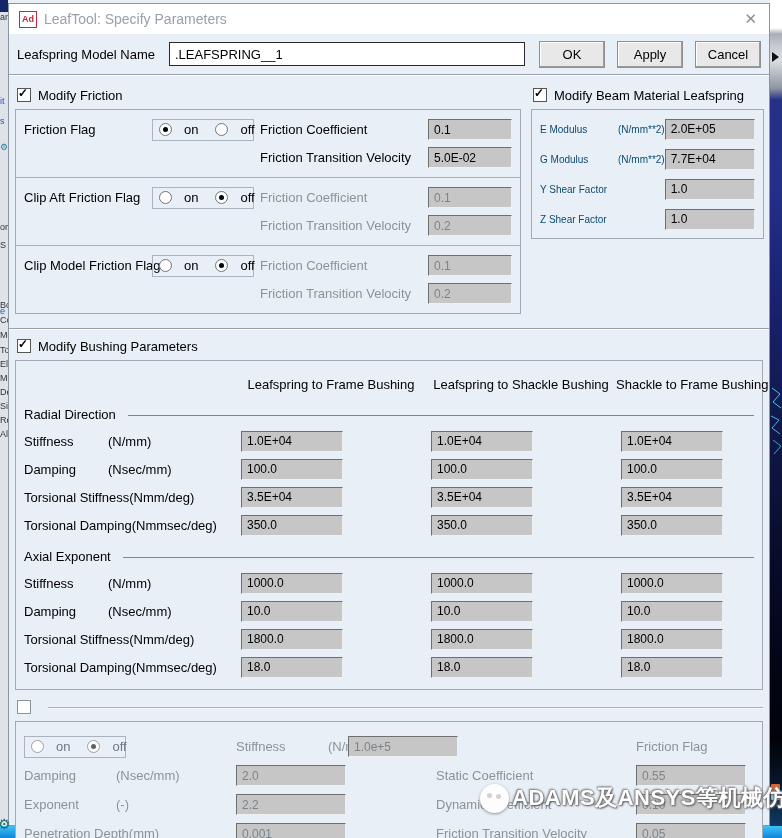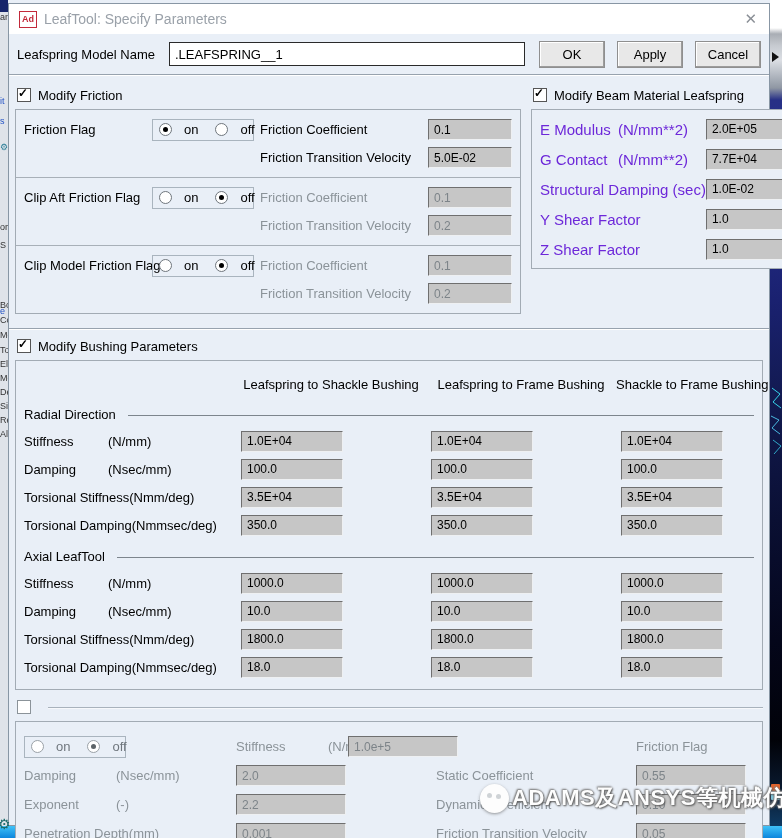--- a/index.html
+++ b/index.html
@@ -102,21 +102,21 @@
   .field{
     height:21px;background:#c6c6c6;
     border:1px solid;border-color:#6f6f6f #eef0f2 #eef0f2 #6f6f6f;
     font-size:12px;color:#000;display:flex;align-items:center;padding:0 5px;box-sizing:border-box;
     grid-column:5;white-space:nowrap;overflow:hidden;
   }
   .dim-t{color:#8b9399 !important;}
   .field.dim-v{color:#7d8489;}
   
   .b-row{display:grid;grid-template-columns:1fr 90px;align-items:center;padding:4.5px 8px;}
-  .b-label{font-size:15px;color:#6d28d9;display:flex;white-space:nowrap;align-items:center;}
+  .b-label{font-size:10px;color:#0c4a6e;display:flex;white-space:nowrap;align-items:center;}
   .b-label .nm{min-width:78px;display:inline-block;}
   
   .bushing-box{padding:6px 8px 8px 8px;}
   .bh-grid{display:grid;grid-template-columns:212px 190px 190px 1fr;align-items:center;}
   .bh-head{height:34px;align-items:center;}
   .bh-head span{font-size:13px;color:#000;text-align:center;white-space:nowrap;}
   .dir-row{display:flex;align-items:center;height:26px;}
   .dir-row .t{font-size:13px;color:#000;white-space:nowrap;}
   .dir-row .rule{flex:1;border-top:1px solid #7d858d;margin-left:12px;margin-top:2px;}
   .bu-row{height:28px;}
@@ -271,30 +271,24 @@
         <div class="groupbox" style="padding:4px 0;">
           <div class="b-row">
             <span class="b-label">
                 <span class="nm">E Modulus</span>
                 <span>(N/mm**2)</span>
               </span>
             <div class="field" style="grid-column:2">2.0E+05</div>
           </div>
           <div class="b-row">
             <span class="b-label">
-                <span class="nm">G Contact</span>
+                <span class="nm">G Modulus</span>
                 <span>(N/mm**2)</span>
               </span>
             <div class="field" style="grid-column:2">7.7E+04</div>
-          </div>
-          <div class="b-row">
-            <span class="b-label">
-                <span>Structural Damping (sec)</span>
-              </span>
-            <div class="field" style="grid-column:2">1.0E-02</div>
           </div>
           <div class="b-row">
             <span class="b-label">
                 <span>Y Shear Factor</span>
               </span>
             <div class="field" style="grid-column:2">1.0</div>
           </div>
           <div class="b-row">
             <span class="b-label">
                 <span>Z Shear Factor</span>
@@ -308,22 +302,22 @@
     <div class="hr-etched mt16" style="margin-left:-6px;margin-right:-6px;"></div>
 
     <div class="mt8">
       <div class="cb-row">
         <span class="cb checked"></span>
         <span>Modify Bushing Parameters</span>
       </div>
       <div class="groupbox bushing-box mt2">
         <div class="bh-grid bh-head">
           <span></span>
+          <span>Leafspring to Frame Bushing</span>
           <span>Leafspring to Shackle Bushing</span>
-          <span>Leafspring to Frame Bushing</span>
           <span>Shackle to Frame Bushing</span>
         </div>
 
         <div class="dir-row">
           <span class="t">Radial Direction</span>
           <span class="rule"></span>
         </div>
         <div class="bh-grid bu-row">
           <span class="bu-label">
               <span class="nm">Stiffness</span>
@@ -355,21 +349,21 @@
           <span class="bu-label">
               <span class="nm">Torsional Damping</span>
               <span>(Nmmsec/deg)</span>
             </span>
           <div class="field">350.0</div>
           <div class="field">350.0</div>
           <div class="field">350.0</div>
         </div>
 
         <div class="dir-row" style="margin-top:4px;">
-          <span class="t">Axial LeafTool</span>
+          <span class="t">Axial Exponent</span>
           <span class="rule"></span>
         </div>
         <div class="bh-grid bu-row">
           <span class="bu-label">
               <span class="nm">Stiffness</span>
               <span>(N/mm)</span>
             </span>
           <div class="field">1000.0</div>
           <div class="field">1000.0</div>
           <div class="field">1000.0</div>

